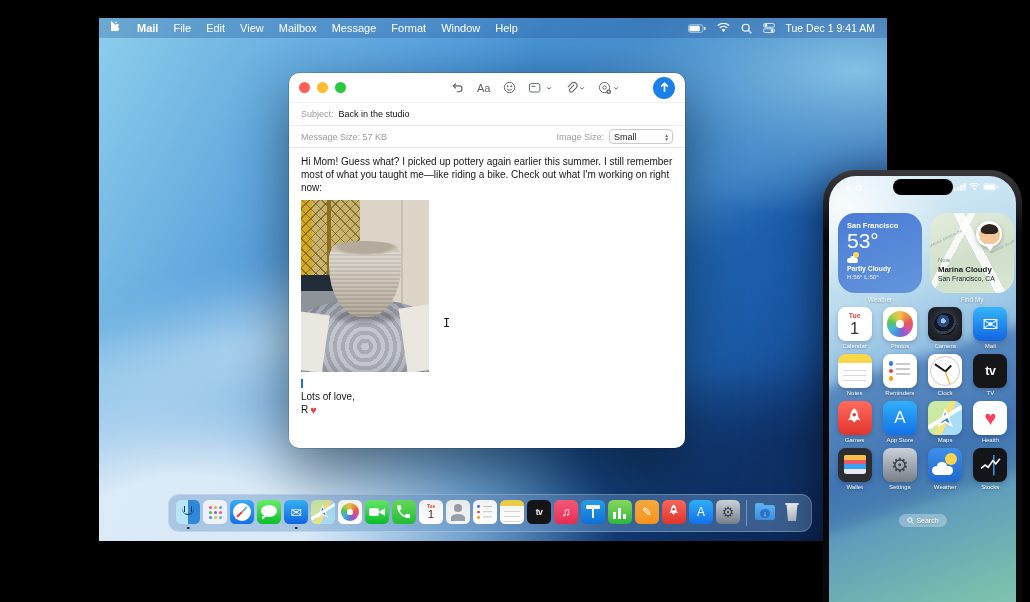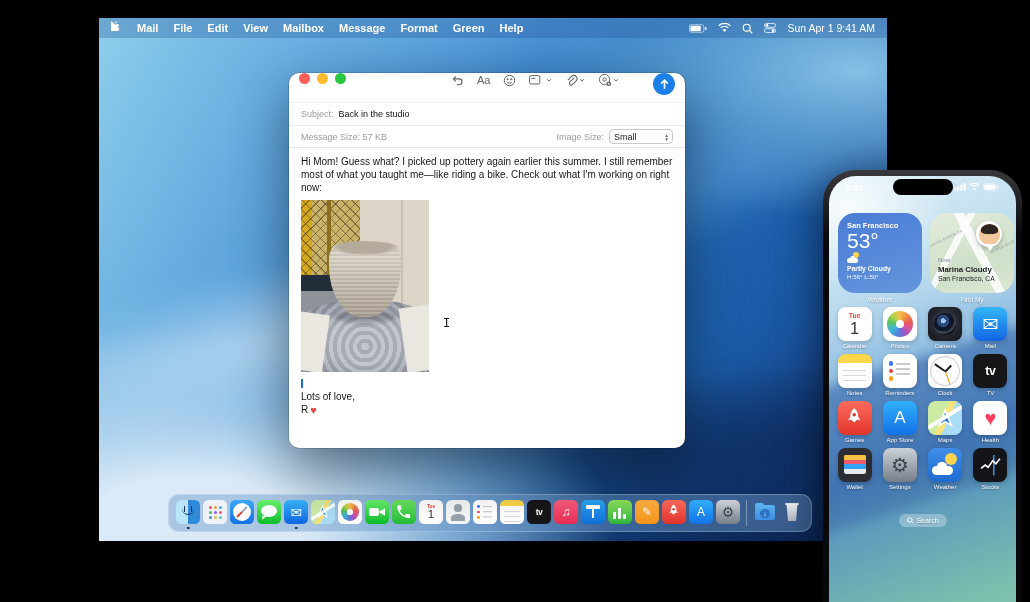--- a/index.html
+++ b/index.html
@@ -19,31 +19,31 @@
   #swirl1 { left:-120px; top:250px; width:560px; height:150px; transform:rotate(-14deg);
     background:radial-gradient(ellipse, rgba(205,230,246,.75), transparent 70%); }
   #swirl2 { left:300px; top:120px; width:520px; height:120px; transform:rotate(-20deg);
     background:radial-gradient(ellipse, rgba(90,160,220,.6), transparent 70%); }
   #swirl3 { left:420px; top:330px; width:560px; height:190px; transform:rotate(-12deg);
     background:radial-gradient(ellipse, rgba(12,40,90,.75), transparent 72%); }
 
   
   #menubar { position:absolute; left:0; top:0; right:0; height:20px; display:flex; align-items:center;
     background:rgba(30,80,150,.30); color:#fff; font-size:11px; padding:0 12px; z-index:5; }
-  #menubar .mitem { margin-right:15px; cursor:default; white-space:nowrap;font-weight:bold; }
+  #menubar .mitem { margin-right:15px; cursor:default; white-space:nowrap; }
   #menubar .app-name { font-weight:bold; }
   #menu-right { margin-left:auto; display:flex; align-items:center; gap:11px; }
   #menu-right svg { display:block; }
   #menu-clock { font-size:10.5px; }
 
   
   #compose { position:absolute; left:289px; top:73px; width:396px; height:375px; background:#fff;
     border-radius:10px; box-shadow:0 22px 55px rgba(0,0,0,.45), 0 0 0 .5px rgba(0,0,0,.25); z-index:6;
     font-size:9px; color:#111; }
-  #cw-header { height:30px; display:flex; align-items:flex-start; padding:0 10px; border-bottom:1px solid #f0f0f2; }
+  #cw-header { height:30px; display:flex; align-items:center; padding:0 10px; border-bottom:1px solid #f0f0f2; }
   .tlight { width:11px; height:11px; border-radius:50%; margin-right:7px; }
   #cw-tools { display:flex; align-items:center; gap:13px; margin-left:98px; color:#5d6166; }
   #cw-tools .tbtn { display:flex; align-items:center; gap:1px; }
   #cw-send { margin-left:auto; width:22px; height:22px; border-radius:50%; display:flex; align-items:center; justify-content:center; }
   .frow { display:flex; align-items:center; height:21px; padding:0 12px; border-bottom:1px solid #ececee; }
   .flabel { color:#9a9aa0; margin-right:5px; }
   #to-pill { background:#d3e2f9; border-radius:3px; padding:1.5px 5px; color:#1b1b1f; display:flex; align-items:center; gap:3px; }
   #to-pill .chev { font-size:7px; color:#55606e; }
   #subject-row { height:23px;text-align:center; }
   #size-row { height:22px; justify-content:space-between; border-bottom:1px solid #e7e7ea; }
@@ -262,21 +262,21 @@
         </svg>
     </span>
     <span class="mitem app-name">Mail</span>
     <span id="menu-items-host" style="display:flex;">
         <span class="mitem">File</span>
         <span class="mitem">Edit</span>
         <span class="mitem">View</span>
         <span class="mitem">Mailbox</span>
         <span class="mitem">Message</span>
         <span class="mitem">Format</span>
-        <span class="mitem">Green</span>
+        <span class="mitem">Window</span>
         <span class="mitem">Help</span>
       </span>
     <span id="menu-right">
       <span>
           <svg width="18" height="9" viewBox="0 0 26 12">
             <rect x="0.5" y="0.5" width="21" height="11" rx="3" fill="none" stroke="rgba(255,255,255,.8)"></rect>
             <rect x="2" y="2" width="15" height="8" rx="1.6" fill="#fff"></rect>
             <rect x="23" y="3.6" width="2.4" height="4.8" rx="1.2" fill="rgba(255,255,255,.8)"></rect>
           </svg>
         </span>
@@ -294,21 +294,21 @@
           </svg>
         </span>
       <span>
           <svg width="12" height="10" viewBox="0 0 16 13">
             <rect x="0.5" y="0.5" width="15" height="5" rx="2.5" fill="none" stroke="#fff"></rect>
             <circle cx="4" cy="3" r="1.8" fill="#fff"></circle>
             <rect x="0.5" y="7.5" width="15" height="5" rx="2.5" fill="none" stroke="#fff"></rect>
             <circle cx="12" cy="10" r="1.8" fill="#fff"></circle>
           </svg>
         </span>
-      <span id="menu-clock">Sun Apr 1  9:41 AM</span>
+      <span id="menu-clock">Tue Dec 1  9:41 AM</span>
     </span>
   </div>
 
   <div id="dock">
       <div class="dock-item">
         <span class="tile tile-finder">
           <b class="f-eyes"></b>
           <b class="f-smile"></b>
         </span>
         <span class="dock-dot"></span>

